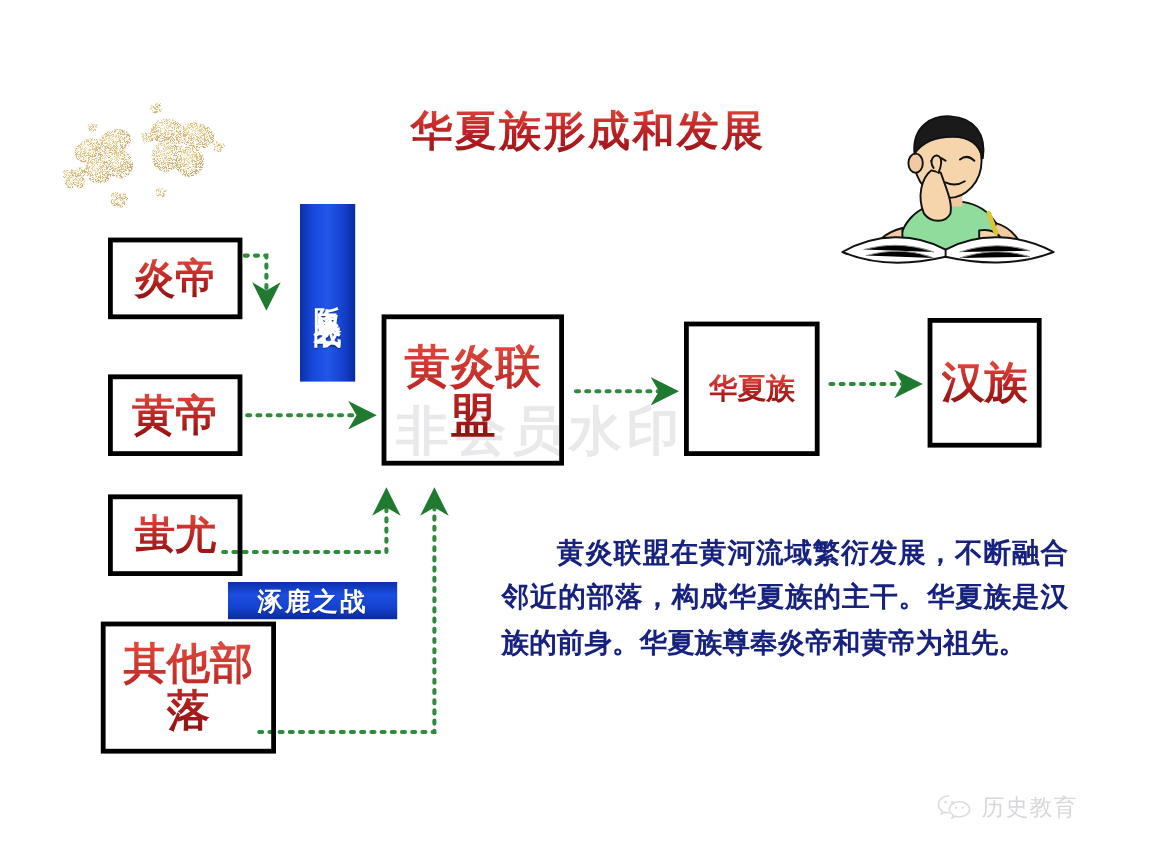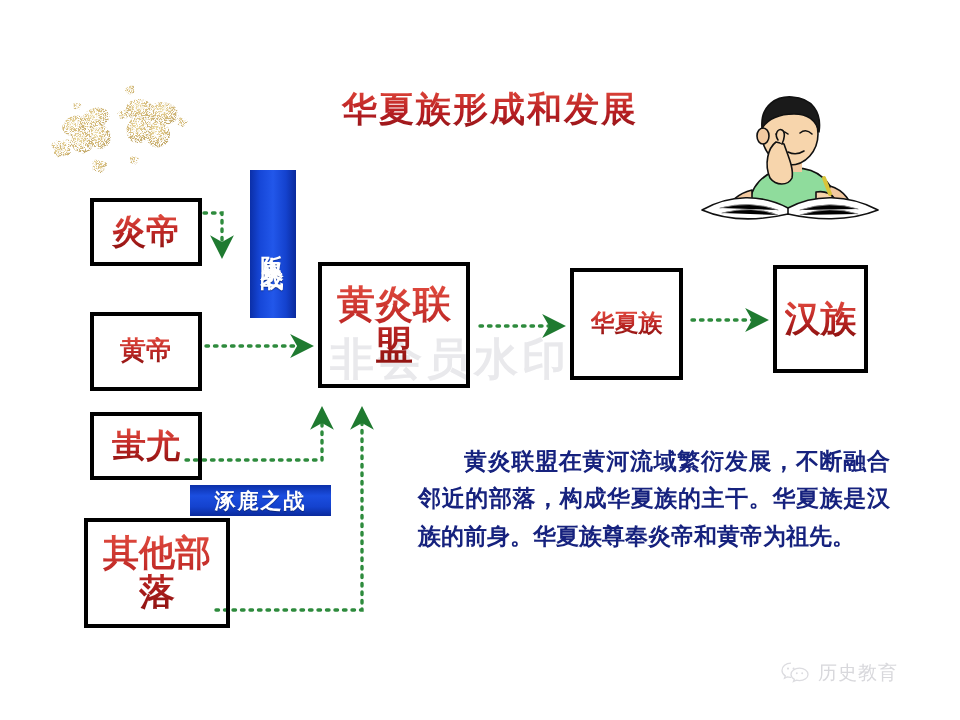--- a/index.html
+++ b/index.html
@@ -50,26 +50,25 @@
     font-weight: bold;
     color: #c02a25;
     line-height: 1.08;
     z-index: 5;
   }
   .node span {
     display: block;
     background: linear-gradient(180deg,#e04a3e 0%, #bd2725 50%, #8d1210 100%);
     -webkit-background-clip: text;
     background-clip: text;
-    font-family: Liberation Serif, serif;
     -webkit-text-fill-color: transparent;
   }
 
   #node-yandi   { left: 90px;  top: 198px; width: 112px; height: 68px;  font-size: 34px; }
-  #node-huangdi { left: 90px;  top: 312px; width: 112px; height: 79px;  font-size: 26px; }
+  #node-huangdi { left: 90px;  top: 312px; width: 112px; height: 68px;  font-size: 36px; }
   #node-chiyou  { left: 90px;  top: 412px; width: 112px; height: 68px;  font-size: 34px; }
   #node-others  { left: 84px;  top: 518px; width: 146px; height: 110px; font-size: 36px; }
   #node-union   { left: 318px; top: 262px; width: 152px; height: 126px; font-size: 38px; }
   #node-huaxia  { left: 570px; top: 268px; width: 113px; height: 112px; font-size: 24px; }
   #node-han     { left: 773px; top: 265px; width: 95px;  height: 108px; font-size: 36px; }
 
   
   .battle {
     position: absolute;
     box-sizing: border-box;

